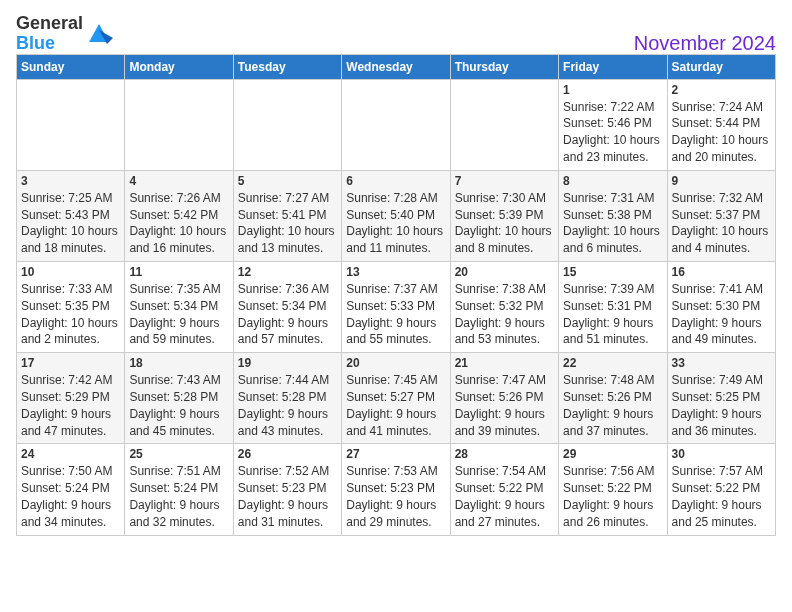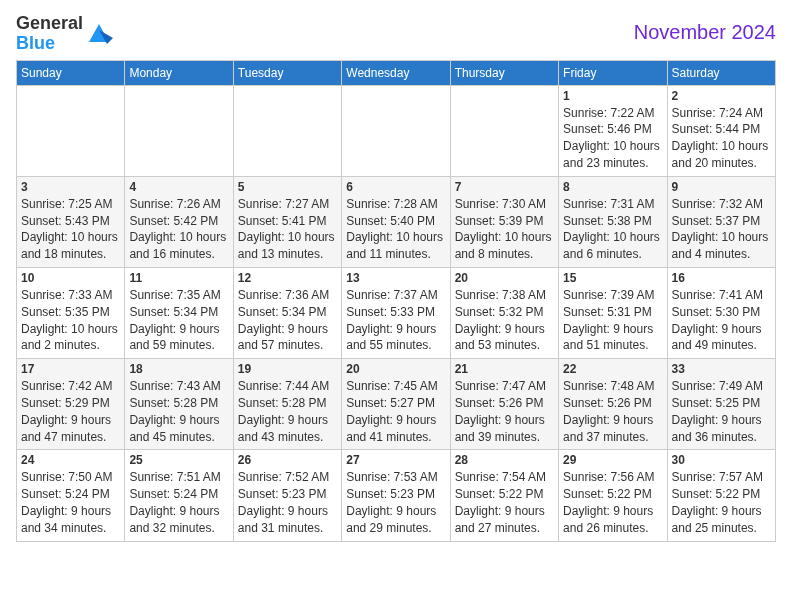--- a/index.html
+++ b/index.html
@@ -11,23 +11,22 @@
       padding: 0;
     }
     .page {
       width: 792px;
       min-height: 612px;
       background: #fff;
       padding: 10px 16px 10px 16px;
     }
     .header {
       display: flex;
-      align-items: center;
+      align-items: flex-end;
       justify-content: space-between;
-      margin-bottom: 6px;
     }
     .logo {
       display: flex;
       align-items: center;
       margin-top: 4px;
     }
     .logo-text {
       font-size: 18px;
       font-weight: bold;
       line-height: 1.1;
@@ -55,21 +54,21 @@
     }
     .calendar {
       width: 100%;
       border-collapse: collapse;
       table-layout: fixed;
     }
     .calendar thead tr th {
       background: #2979c8;
       color: #fff;
       font-size: 12px;
-      font-weight: normal;
+      font-weight: bold;
       padding: 5px 4px;
       text-align: left;
       border: 1px solid #ccc;
     }
     .calendar tbody tr td {
       vertical-align: top;
       border: 1px solid #ccc;
       padding: 3px 4px 4px 4px;
       font-size: 10px;
       color: #333;

